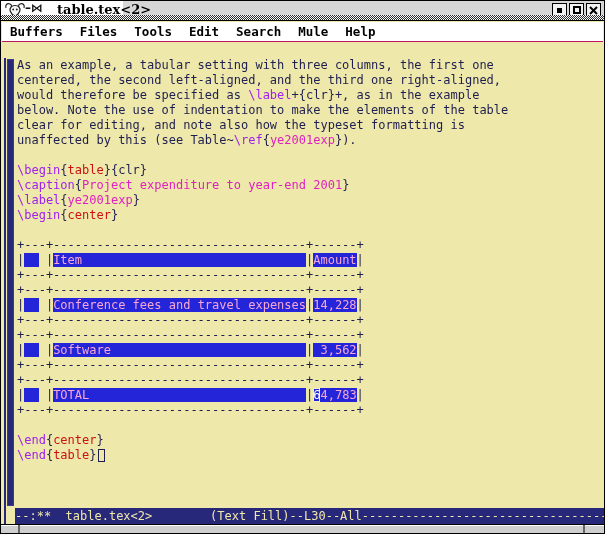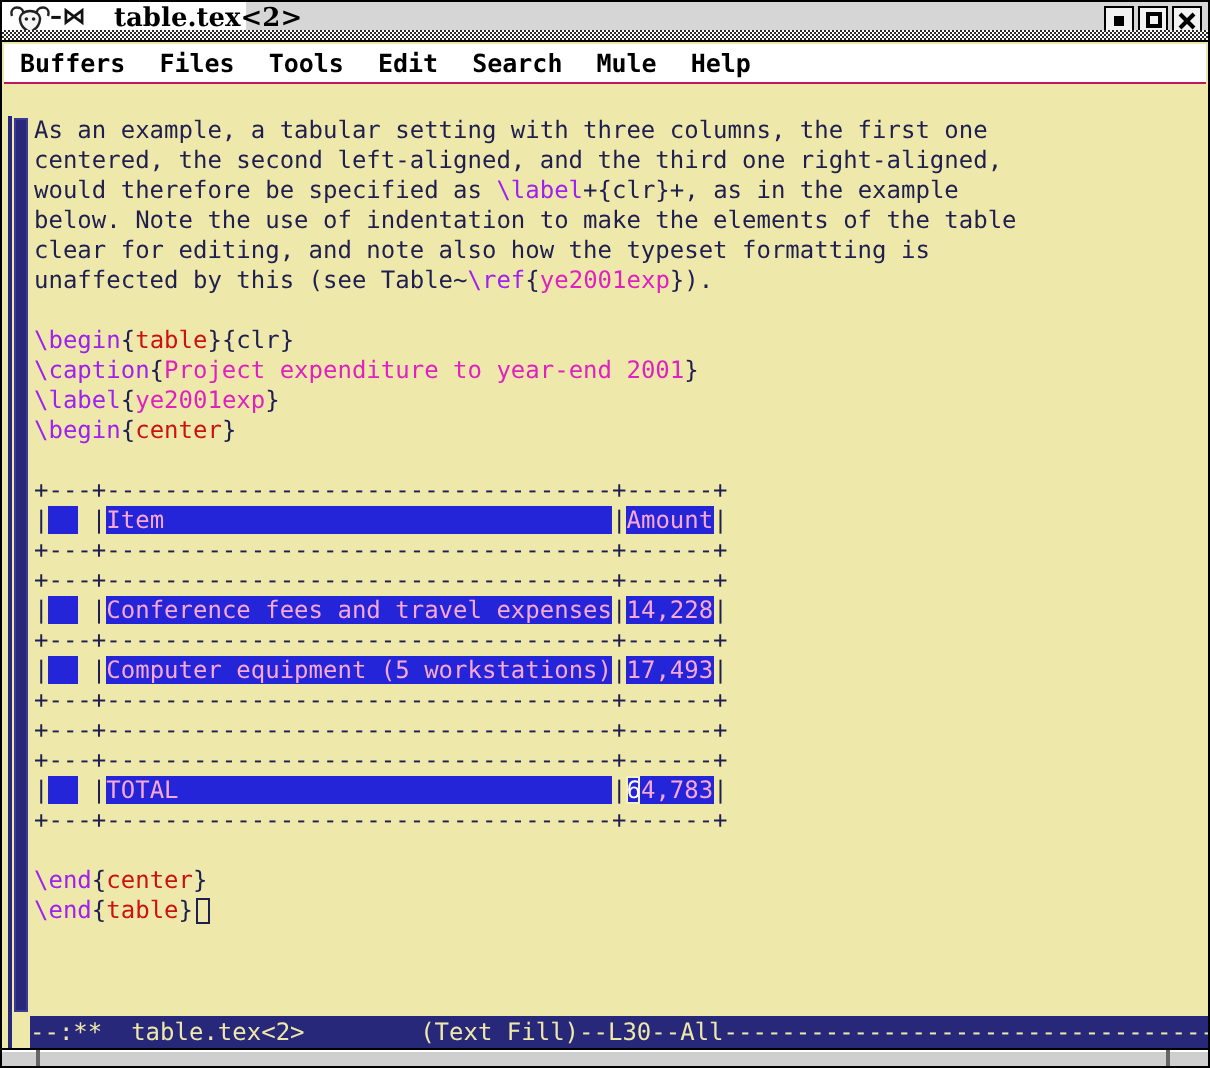--- a/index.html
+++ b/index.html
@@ -117,22 +117,22 @@
         <div class="line"><span class="seg-k">\caption</span><span class="seg-d">{</span><span class="seg-s">Project expenditure to year-end 2001</span><span class="seg-d">}</span></div>
         <div class="line"><span class="seg-k">\label</span><span class="seg-d">{</span><span class="seg-s">ye2001exp</span><span class="seg-d">}</span></div>
         <div class="line"><span class="seg-k">\begin</span><span class="seg-d">{</span><span class="seg-e">center</span><span class="seg-d">}</span></div>
         <div class="line"></div>
         <div class="line"><span class="seg-d">+---+-----------------------------------+------+</span></div>
         <div class="line"><span class="seg-d">|</span><span class="seg-h">  </span><span class="seg-d"> |</span><span class="seg-h">Item                               </span><span class="seg-d">|</span><span class="seg-h">Amount</span><span class="seg-d">|</span></div>
         <div class="line"><span class="seg-d">+---+-----------------------------------+------+</span></div>
         <div class="line"><span class="seg-d">+---+-----------------------------------+------+</span></div>
         <div class="line"><span class="seg-d">|</span><span class="seg-h">  </span><span class="seg-d"> |</span><span class="seg-h">Conference fees and travel expenses</span><span class="seg-d">|</span><span class="seg-h">14,228</span><span class="seg-d">|</span></div>
         <div class="line"><span class="seg-d">+---+-----------------------------------+------+</span></div>
-        <div class="line"><span class="seg-d">|</span><span class="seg-h">  </span><span class="seg-d"> |</span><span class="seg-h">Computer equipment (5 workstations)</span><span class="seg-d">|</span><span class="seg-h">17,493</span><span class="seg-d">|</span></div>
         <div class="line"><span class="seg-d">+---+-----------------------------------+------+</span></div>
+        <div class="line"><span class="seg-d">|</span><span class="seg-h">  </span><span class="seg-d"> |</span><span class="seg-h">Software                           </span><span class="seg-d">|</span><span class="seg-h"> 3,562</span><span class="seg-d">|</span></div>
         <div class="line"><span class="seg-d">+---+-----------------------------------+------+</span></div>
         <div class="line"><span class="seg-d">+---+-----------------------------------+------+</span></div>
         <div class="line"><span class="seg-d">|</span><span class="seg-h">  </span><span class="seg-d"> |</span><span class="seg-h">TOTAL                              </span><span class="seg-d">|</span><span class="seg-hc">6</span><span class="seg-h">4,783</span><span class="seg-d">|</span></div>
         <div class="line"><span class="seg-d">+---+-----------------------------------+------+</span></div>
         <div class="line"></div>
         <div class="line"><span class="seg-k">\end</span><span class="seg-d">{</span><span class="seg-e">center</span><span class="seg-d">}</span></div>
         <div class="line"><span class="seg-k">\end</span><span class="seg-d">{</span><span class="seg-e">table</span><span class="seg-d">}</span><span class="cursor-hollow"></span></div>
       </div>
     <div class="modeline">--:**  table.tex&lt;2&gt;        (Text Fill)--L30--All------------------------------------------------------------</div>
     <div class="mini-thumb"></div>

